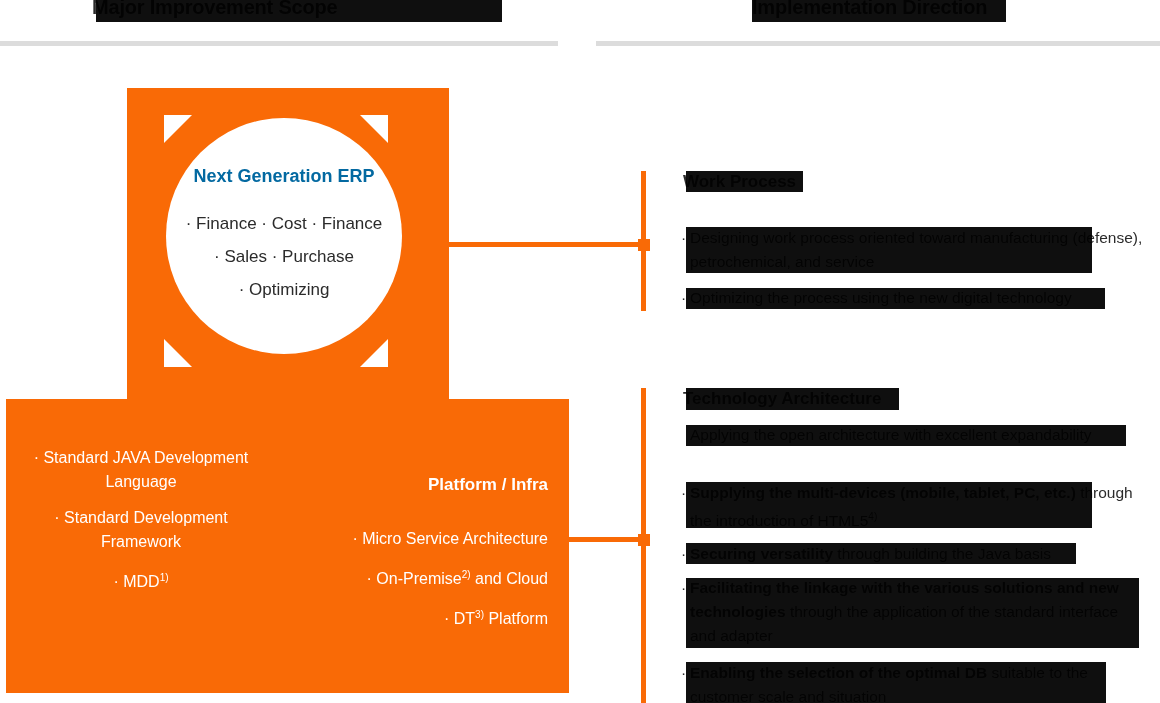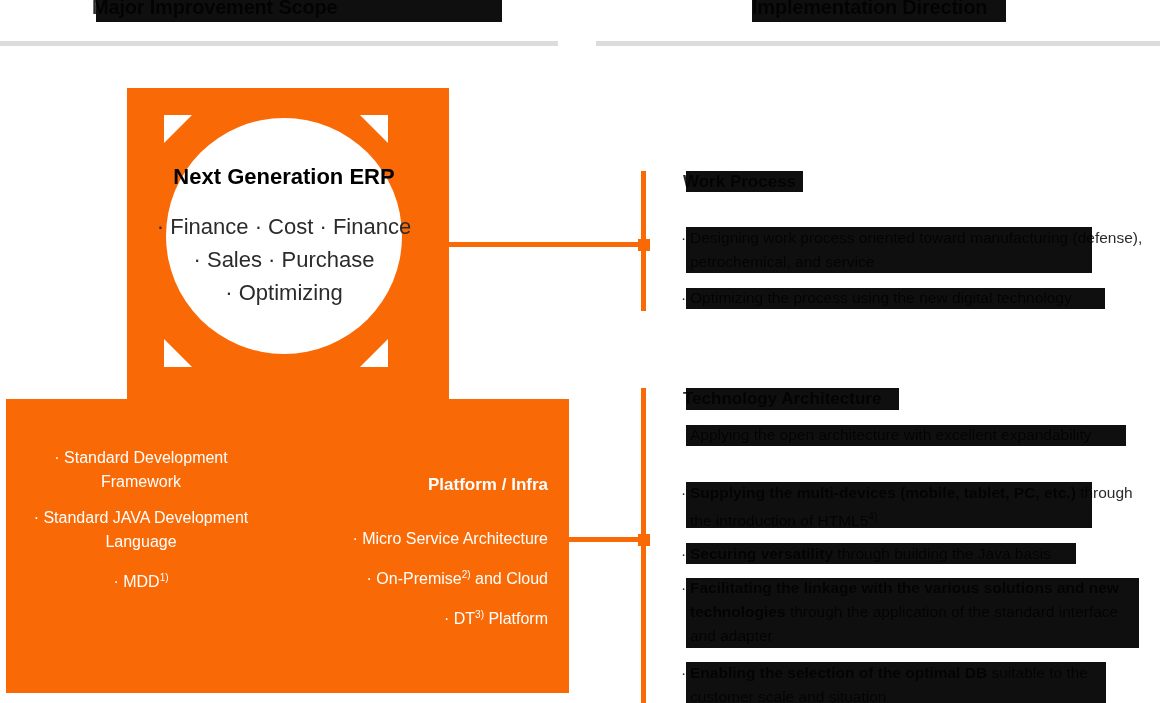--- a/index.html
+++ b/index.html
@@ -86,28 +86,28 @@
     height: 236px;
     background: #ffffff;
     border-radius: 50%;
     display: flex;
     flex-direction: column;
     align-items: center;
     justify-content: center;
     text-align: center;
   }
   #erp-circle .circle-title {
-    font-size: 22px;
+    font-size: 18px;
     font-weight: bold;
-    color: #000000;
+    color: #0369a1;
     margin-bottom: 20px;
     text-align: right;
   }
   #erp-circle .circle-line {
-    font-size: 22px;
+    font-size: 17px;
     color: #2b2b2b;
     line-height: 33px;
     white-space: nowrap;
   }
 
   
   .panel-col {
     position: absolute;
     text-align: center;
     color: #ffffff;
@@ -222,22 +222,22 @@
 <div class="notch" id="notch-br"></div>
 
 <div id="erp-circle">
   <div class="circle-title">Next Generation ERP</div>
   <div class="circle-line">· Finance  · Cost  · Finance</div>
   <div class="circle-line">· Sales  · Purchase</div>
   <div class="circle-line">· Optimizing</div>
 </div>
 
 <div class="panel-col" id="col-dev">
+  <div class="col-item">· Standard JAVA Development Language</div>
   <div class="col-item">· Standard Development Framework</div>
-  <div class="col-item">· Standard JAVA Development Language</div>
   <div class="col-item">
     <span>· MDD</span><sup>1)</sup>
   </div>
 </div>
 
 <div class="panel-col" id="col-platform">
   <div class="col-title">Platform / Infra</div>
   <div class="col-item">· Micro Service Architecture</div>
   <div class="col-item">
     <span>· On-Premise</span><sup>2)</sup><span> and Cloud</span>

